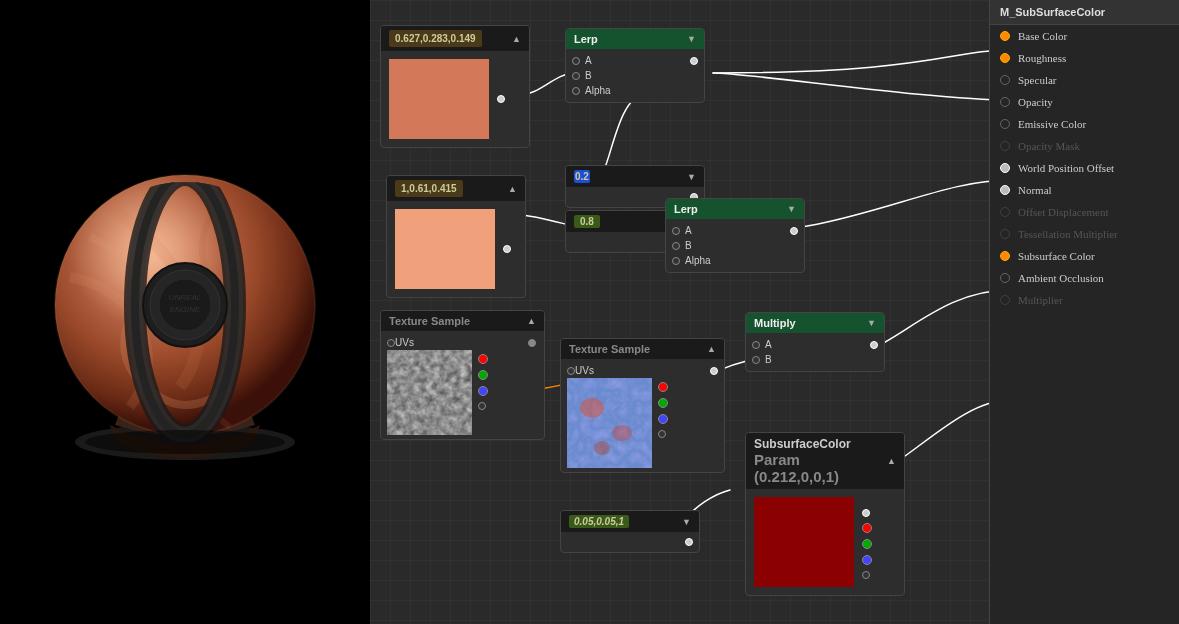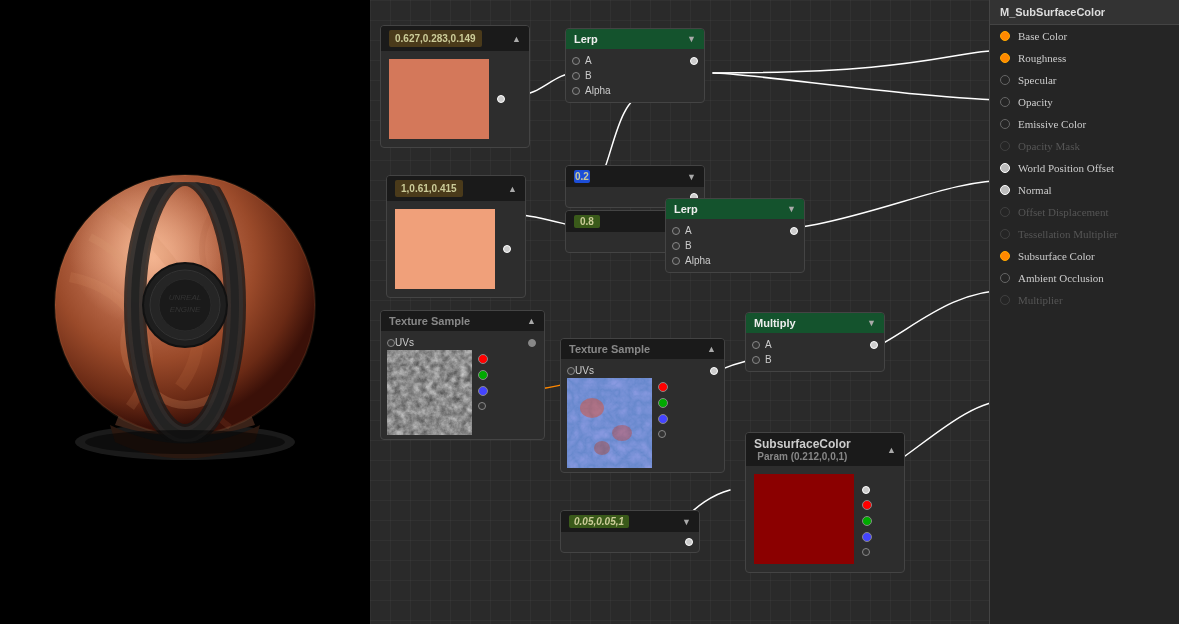--- a/index.html
+++ b/index.html
@@ -478,21 +478,21 @@
         <div class="port empty small left"></div>
         <span class="port-label">B</span>
       </div>
     </div>
   </div>
 
   <div class="node" style="left:375px; top:432px; width:160px;">
     <div class="node-header dark">
       <div>
         <div style="color:#ccc;font-size:12px;">SubsurfaceColor</div>
-        <div style="color:#888;font-size:10px;text-align:center;">Param (0.212,0,0,1)</div>
+        <div style="color:#888;font-size:15px;">Param (0.212,0,0,1)</div>
       </div>
       <span class="collapse-btn">▲</span>
     </div>
     <div class="node-body">
       <div style="display:flex; align-items:center;">
         <div class="subsurface-swatch"></div>
         <div style="display:flex;flex-direction:column;gap:6px;margin-top:4px;">
           <div class="port white small"></div>
           <div class="port" style="background:#f00; width:10px;height:10px;border-radius:50%;"></div>
           <div class="port" style="background:#0a0; width:10px;height:10px;border-radius:50%;"></div>

